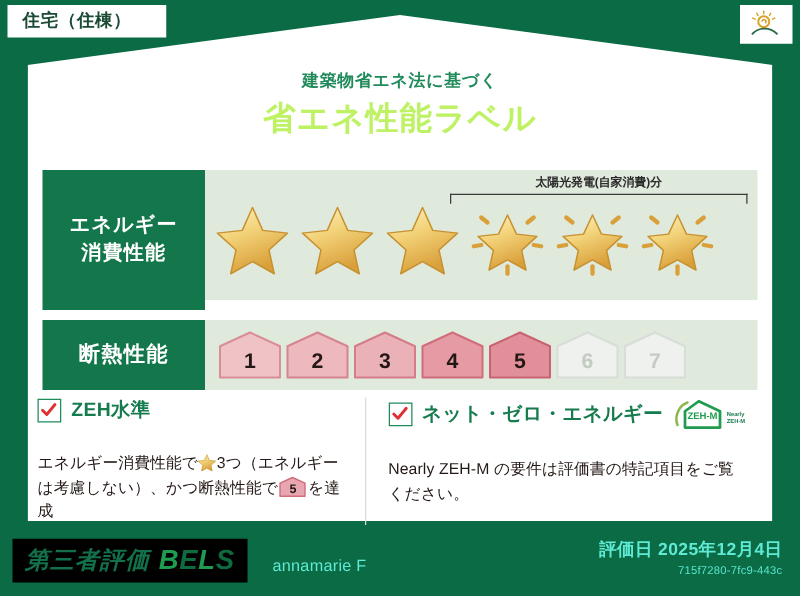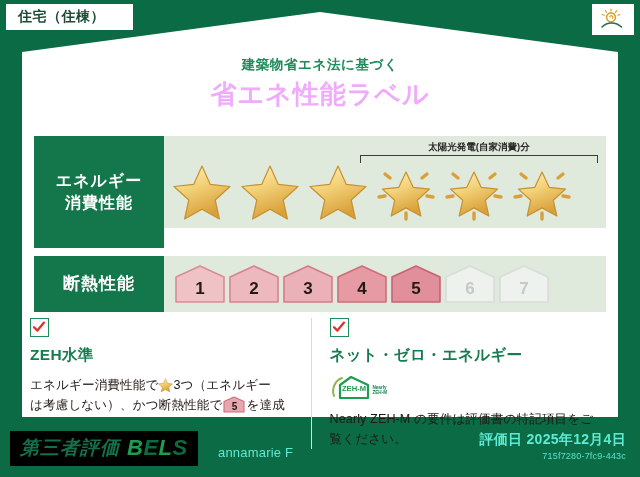--- a/index.html
+++ b/index.html
@@ -47,42 +47,42 @@
   .sun-icon{width:24px;height:22px;display:block;}
   
   .title-block{
     position:absolute;left:0;right:0;top:56px;text-align:center;z-index:5;
   }
   .title-sub{
     font-size:13.5px;font-weight:bold;color:#1f8a5a;letter-spacing:0.6px;
     margin-bottom:3px;
   }
   .title-main{
-    font-size:26px;font-weight:bold;color:#f0abfc;letter-spacing:1px;
+    font-size:26px;font-weight:bold;color:#bef264;letter-spacing:1px;
   }
   
   .rows{
     position:absolute;left:34px;right:34px;top:136px;z-index:5;
   }
   .perf-row{display:flex;align-items:stretch;margin-bottom:8px;}
   .row-head{
     width:130px;flex:0 0 130px;
     background:#13774b;
     color:#ffffff;
     display:flex;flex-direction:column;
     align-items:center;justify-content:center;
     font-weight:bold;letter-spacing:1px;
     line-height:1.35;
   }
   .row-head.energy{font-size:16px;height:112px;}
   .row-head.insul{font-size:17px;height:56px;}
   .row-body{
     flex:1;background:#dfe9dc;position:relative;
   }
-  .row-body.energy{height:92px;}
+  .row-body.energy{height:104px;}
   .row-body.insul{height:56px;display:flex;align-items:center;padding-left:10px;}
   
   .solar-bracket{
     position:absolute;left:196px;right:8px;top:6px;height:18px;
   }
   .solar-cap{
     text-align:center;font-size:9.5px;color:#2a2a2a;font-weight:bold;
     line-height:1;white-space:nowrap;
   }
   .bracket-line{
@@ -114,21 +114,21 @@
     line-height:1;padding-bottom:7px;
   }
   .house-badge.off .house-num{color:#c3cbc3;}
   
   .info-wrap{
     position:absolute;left:30px;right:30px;top:318px;
     display:flex;z-index:5;
   }
   .info-col{flex:1;padding-right:14px;position:relative;}
   .info-col.right{padding-left:18px;border-left:1px solid #d6ded6;}
-  .info-head{display:flex;gap:8px;margin-bottom:10px;flex-direction:column;}
+  .info-head{display:flex;align-items:center;gap:8px;margin-bottom:22px;}
   .chk{
     width:17px;height:17px;flex:0 0 17px;
     border:1.6px solid #1f8a5a;background:#fff;
     position:relative;
   }
   .chk svg{position:absolute;left:1px;top:1px;width:14px;height:14px;}
   .info-title{
     font-size:15.5px;font-weight:bold;color:#167c4e;letter-spacing:0.3px;
     white-space:nowrap;
   }

